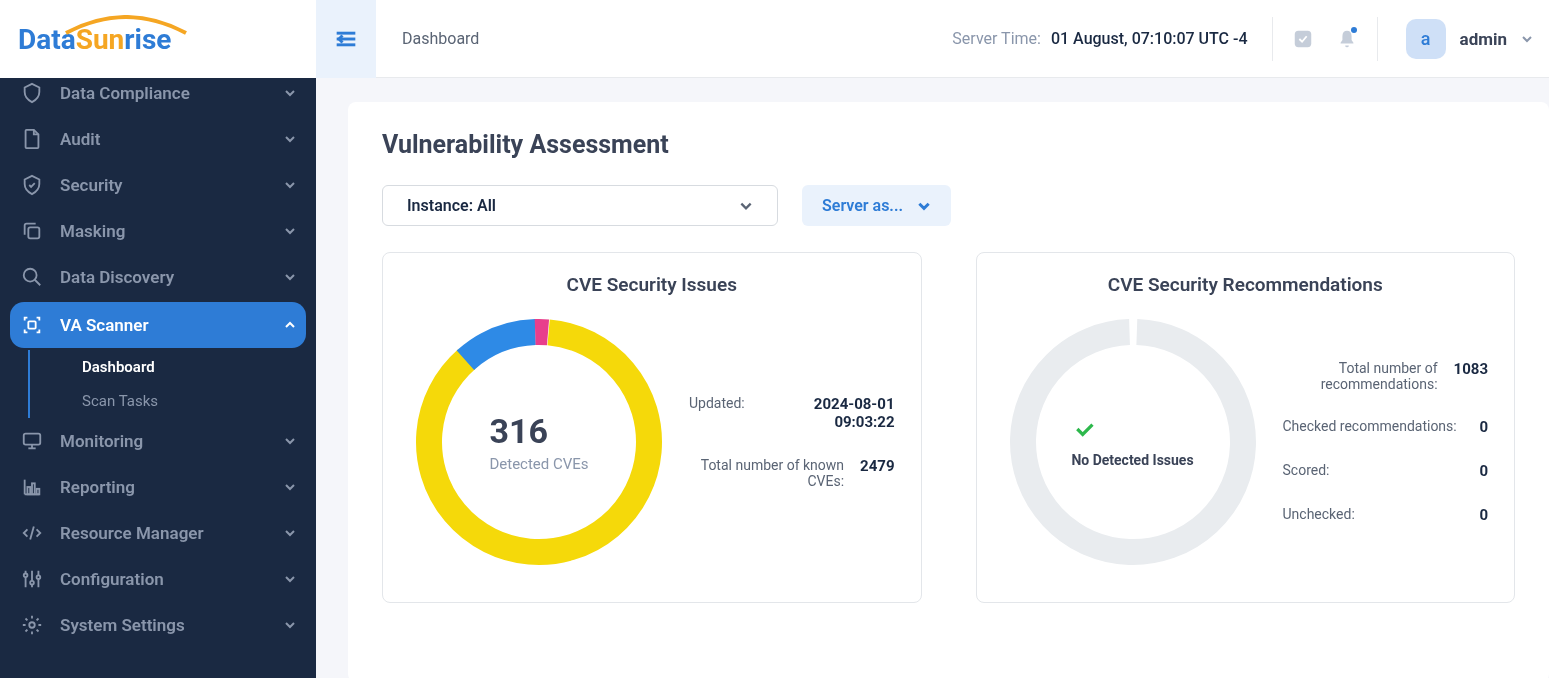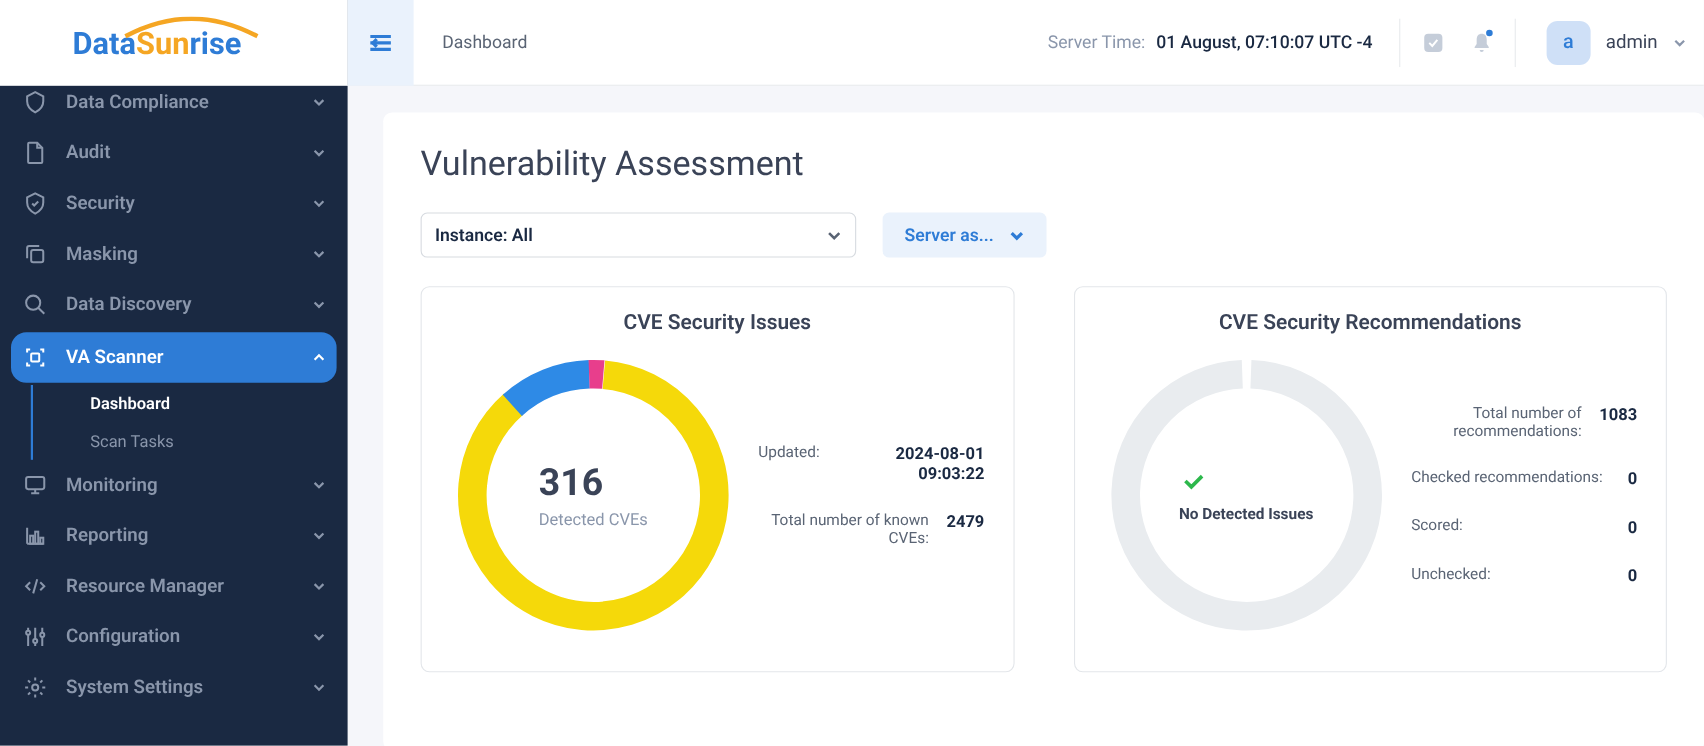--- a/index.html
+++ b/index.html
@@ -30,28 +30,28 @@
     .collapse-btn { width: 60px; height: 78px; background: #eaf2fc; display:flex; align-items:center; justify-content:center; cursor:pointer; }
     .breadcrumb { font-size: 16px; color: #5a6474; margin-left: 26px; flex: 1; }
     .server-time { display: flex; align-items: center; gap: 10px; margin-right: 16px; }
     .server-time-label { color: #8a96ab; font-size: 16px; }
     .server-time-val { color: #1a2942; font-size: 16px; font-weight: 500; }
     .topbar-sep { width: 1px; height: 44px; background: #e8eaed; margin: 0 8px; }
     .topbar-icon { width: 44px; height: 44px; display:flex; align-items:center; justify-content:center; cursor:pointer; position: relative; }
     .bell-dot { position:absolute; top: 10px; right: 12px; width: 6px; height: 6px; background:#2e7cd6; border-radius:50%; }
     .user-block { display: flex; align-items: center; gap: 14px; margin-left: 20px; cursor: pointer; }
     .avatar { width: 40px; height: 40px; border-radius: 10px; background: #cfe0f7; color: #2e7cd6; display:flex; align-items:center; justify-content:center; font-size: 18px; font-weight: 500; }
-    .username { font-size: 17px; color: #3a4357; font-weight: 400; }
+    .username { font-size: 17px; color: #3a4357; font-weight: 700; }
     
     
     .content { flex: 1; padding: 24px 0 0 32px; overflow: auto; }
     .page-panel { background: #fff; border-radius: 8px; padding: 28px 34px; min-height: 580px; }
-    .page-title { font-size: 31px; color: #3a4357; font-weight: 400; margin-bottom: 26px; }
+    .page-title { font-size: 25px; color: #3a4357; font-weight: 700; margin-bottom: 26px; }
     .toolbar-row { display: flex; gap: 24px; margin-bottom: 26px; }
-    .select-box { border: 1px solid #d7dbe0; border-radius: 6px; padding: 10px 12px; width: 396px; display: flex; align-items: center; justify-content: space-between; font-size: 16px; color: #1a2942; font-weight: 600; cursor: pointer; }
+    .select-box { border: 1px solid #d7dbe0; border-radius: 6px; padding: 10px 24px; width: 396px; display: flex; align-items: center; justify-content: space-between; font-size: 16px; color: #1a2942; font-weight: 600; cursor: pointer; }
     .export-btn { background: #eaf2fc; border-radius: 6px; padding: 10px 20px; color: #2e7cd6; font-size: 16px; font-weight: 600; display: flex; align-items: center; gap: 14px; cursor: pointer; }
     
     .cards-row { display: flex; gap: 54px; }
     .card { border: 1px solid #e3e6ea; border-radius: 8px; padding: 20px 26px 30px; flex: 1; min-width: 0; }
     .card-title { text-align: center; font-size: 19px; font-weight: 600; color: #3a4357; margin-bottom: 16px; }
     .card-body { display: flex; align-items: center; gap: 20px; }
     .donut-wrap { width: 260px; height: 260px; position: relative; flex-shrink: 0; }
     .donut-center { position: absolute; top: 50%; left: 50%; transform: translate(-50%,-50%); text-align: left; }
     .donut-num { font-size: 34px; font-weight: 700; color: #3a4357; }
     .donut-sub { font-size: 15px; color: #8a96ab; margin-top: 4px; }
@@ -62,21 +62,21 @@
     .stat-label { font-size: 14px; color: #5a6474; text-align: right; }
     .stat-val { font-size: 15px; font-weight: 700; color: #1a2942; text-align: right; max-width: 100px; }
     
     svg { display: block; }
   </style>
 </head>
 <body>
 
 <div class="sidebar">
   <div class="logo-block">
-    <div style="position:relative;margin-left:48px;">
+    <div style="position:relative;">
       <svg width="200" height="44" viewBox="0 0 200 44" style="position:absolute; top:-8px; left:38px;">
         <path d="M 10 18 Q 70 -14 130 18" stroke="#f5a623" stroke-width="4" fill="none"></path>
       </svg>
       <span class="logo-text"><span class="logo-data">Data</span><span class="logo-sun">Sun</span><span class="logo-rise">rise</span></span>
     </div>
   </div>
   <div class="nav">
     <div class="nav-item cut">
       <span class="nav-icon">
           <svg width="22" height="22" viewBox="0 0 24 24" fill="none" stroke="currentColor" stroke-width="2">

